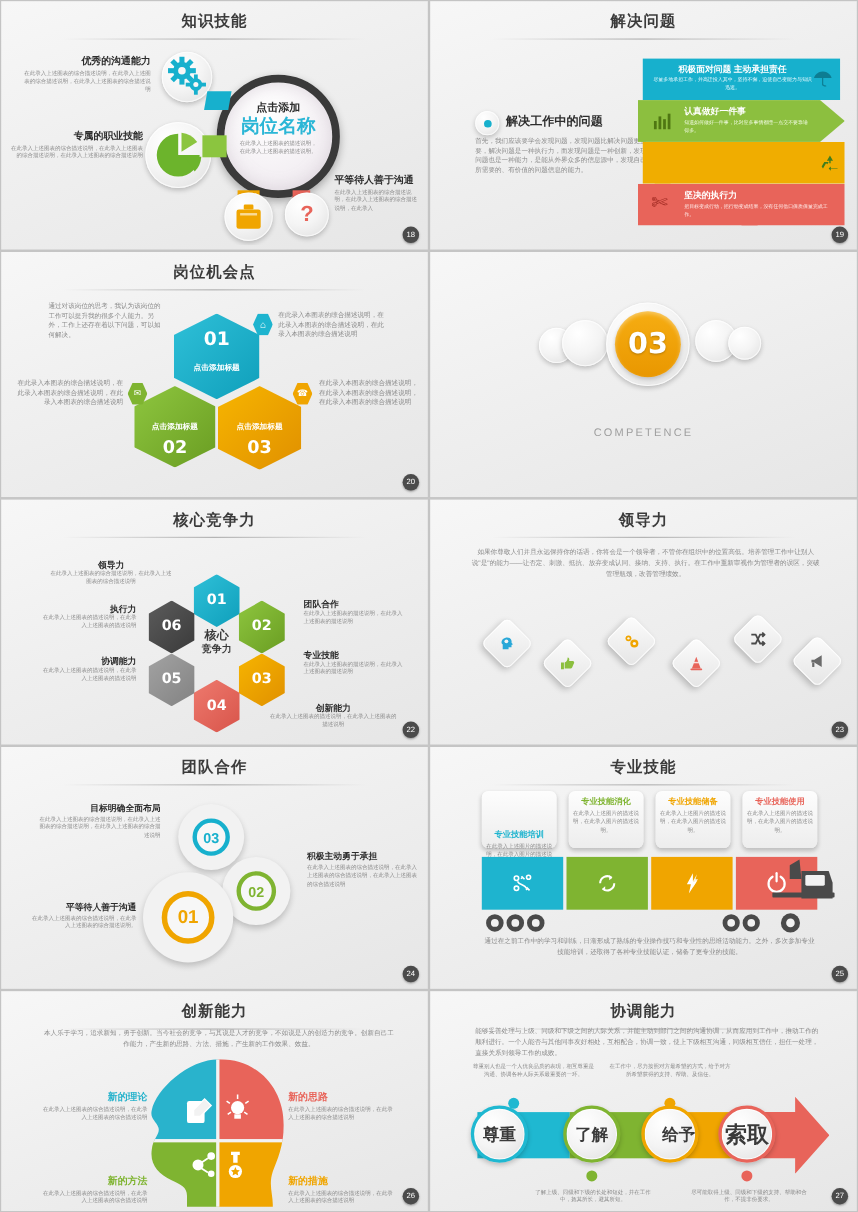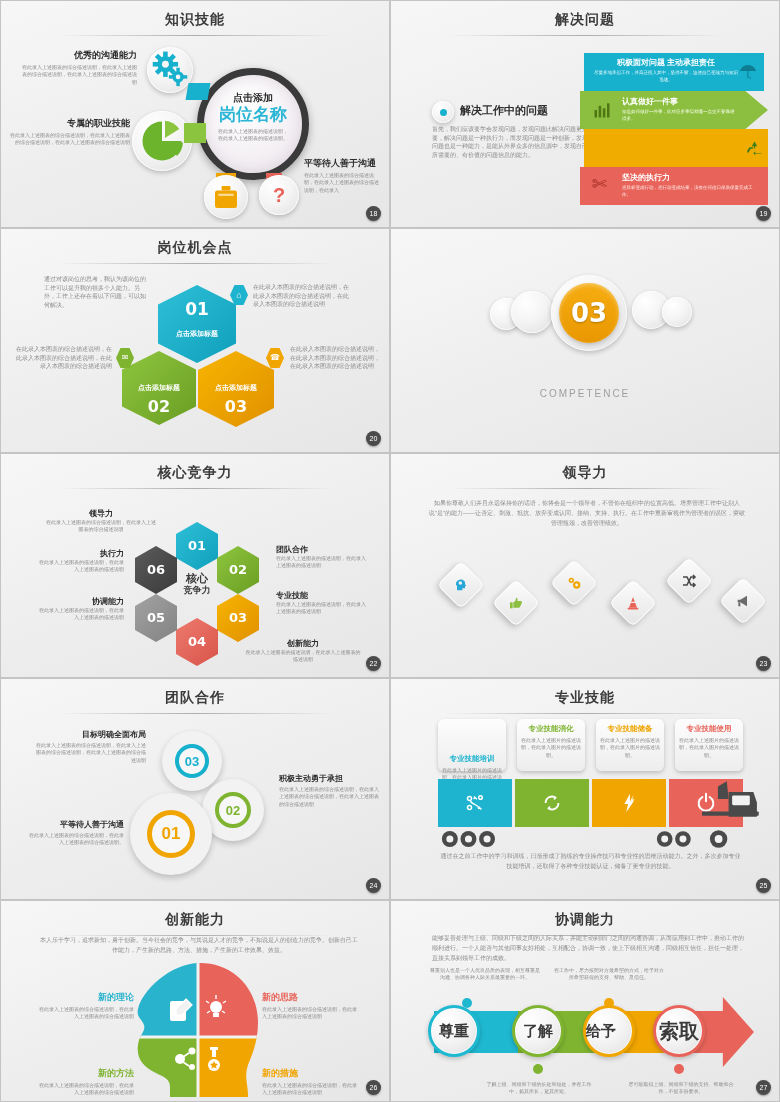--- a/index.html
+++ b/index.html
@@ -576,21 +576,21 @@
       <div class="abs" style="left:202px;top:106px;width:76px;height:42px;background:#f0a500;"></div>
       <div class="abs" style="left:278px;top:92px;width:82px;height:70px;background:#e8645a;
            clip-path:polygon(0 20%,62% 20%,62% 0,100% 50%,62% 100%,62% 80%,0 80%);"></div>
 
       <div class="abs gcirc" style="left:34px;top:100px;width:52px;height:52px;border:3px solid #1fb8d1;display:flex;align-items:center;justify-content:center;font-family:Liberation Serif, serif;">
         <span style="font-size:15px;font-weight:bold;color:#3a3a3a;">尊重</span>
         </div>
       <div class="abs gcirc" style="left:118px;top:100px;width:52px;height:52px;border:3px solid #7fb431;display:flex;align-items:center;justify-content:center;">
         <span style="font-size:15px;font-weight:bold;color:#3a3a3a;">了解</span>
         </div>
-      <div class="abs gcirc" style="left:189px;top:100px;width:52px;height:52px;border:3px solid #f0a500;display:flex;align-items:center;justify-content:flex-start;">
+      <div class="abs gcirc" style="left:189px;top:100px;width:52px;height:52px;border:3px solid #f0a500;display:flex;align-items:center;justify-content:flex-end;">
         <span style="font-size:15px;font-weight:bold;color:#3a3a3a;">给予</span>
         </div>
       <div class="abs gcirc" style="left:259px;top:100px;width:52px;height:52px;border:3px solid #e8645a;display:flex;align-items:center;justify-content:center;">
         <span style="font-size:20px;font-weight:bold;color:#3a3a3a;font-family:Liberation Serif, serif;">索取</span>
         </div>
 
       <div class="abs" style="left:68px;top:93px;width:10px;height:10px;border-radius:50%;background:#1fb8d1;"></div>
       <div class="abs" style="left:139px;top:159px;width:10px;height:10px;border-radius:50%;background:#7fb431;"></div>
       <div class="abs" style="left:210px;top:93px;width:10px;height:10px;border-radius:50%;background:#f0a500;"></div>
       <div class="abs" style="left:280px;top:159px;width:10px;height:10px;border-radius:50%;background:#e8645a;"></div>

